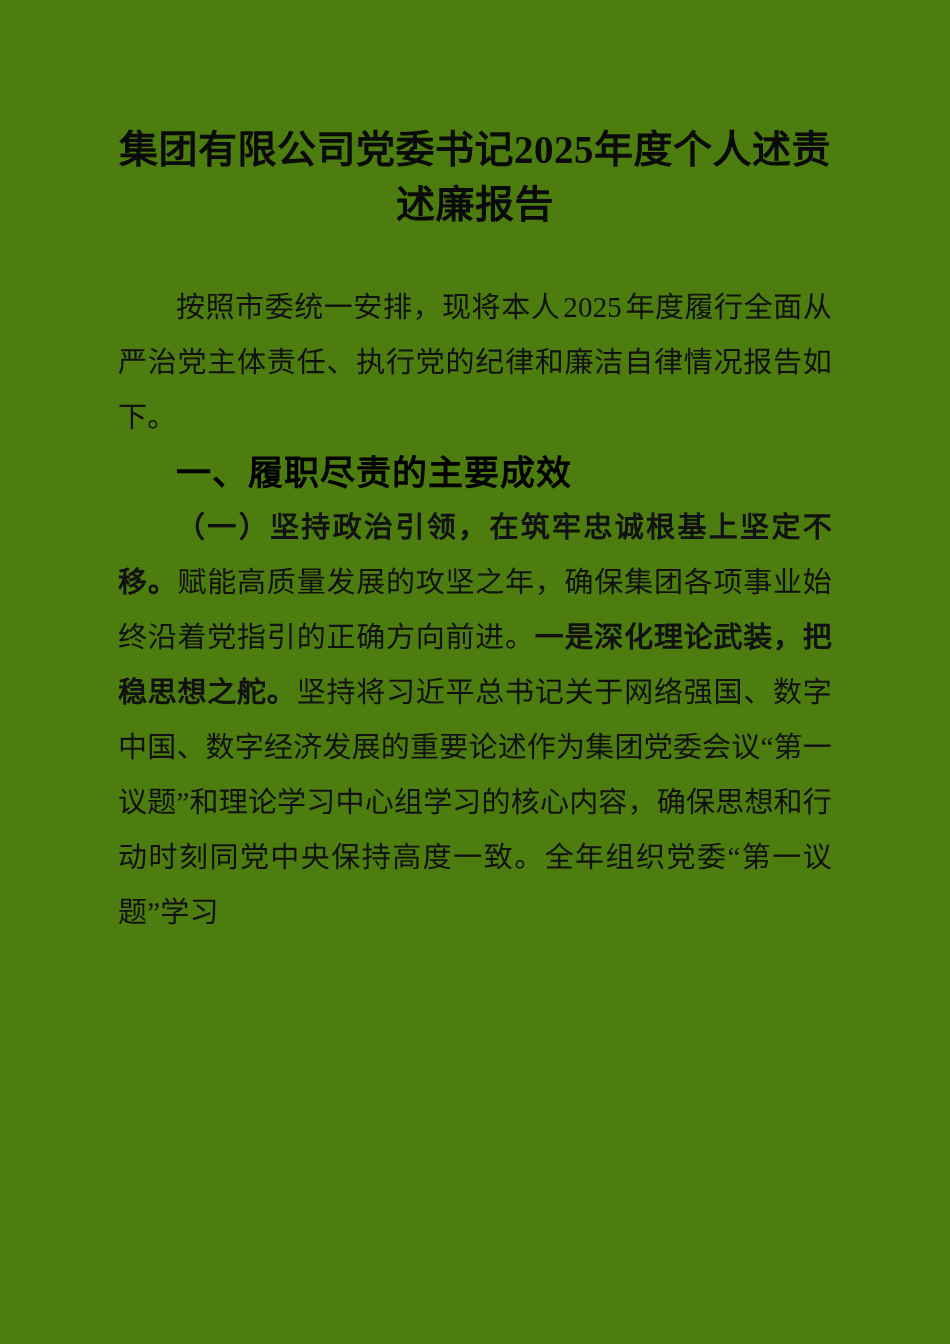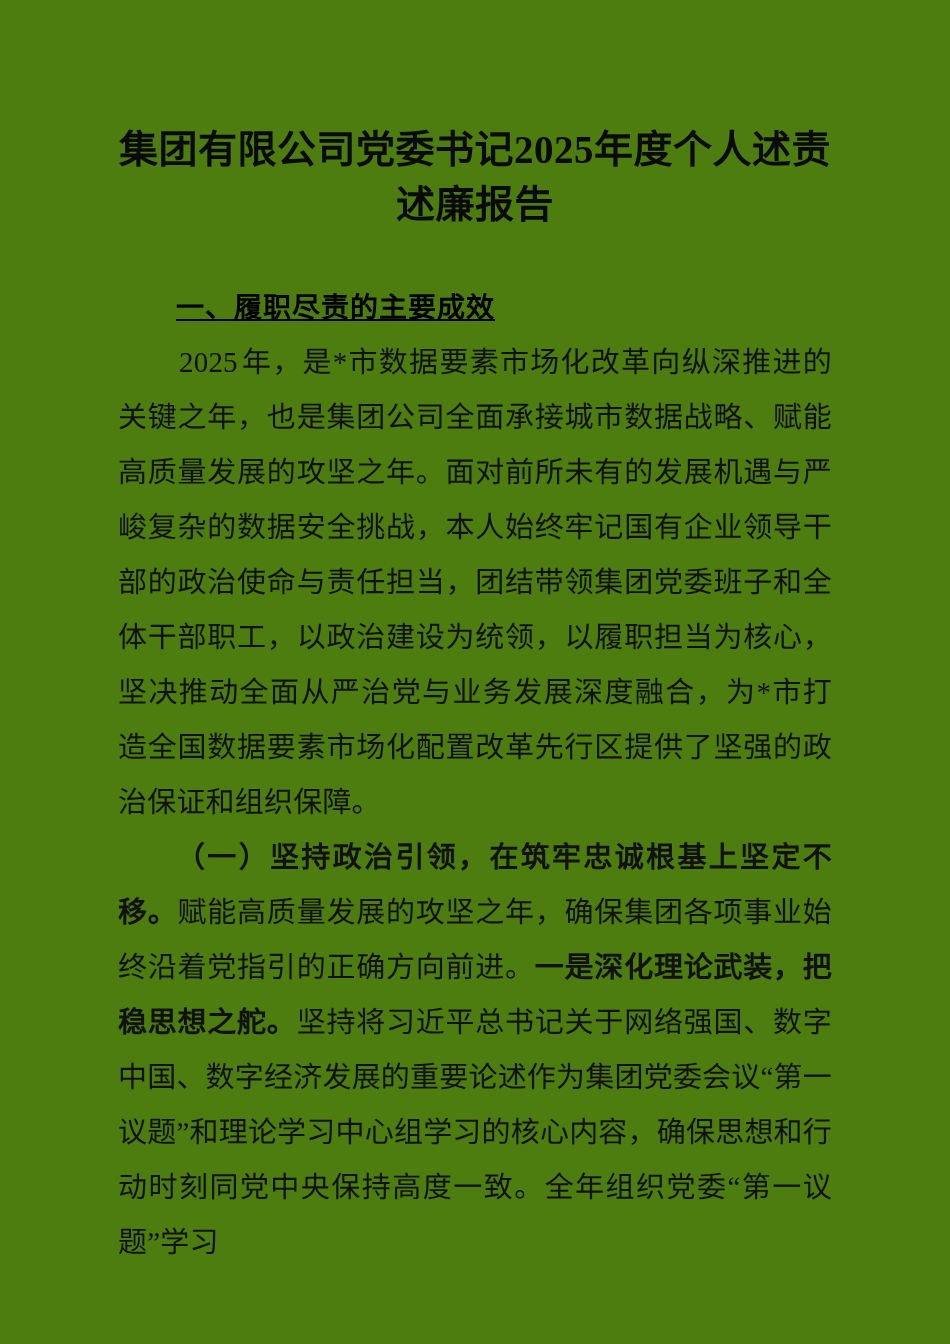--- a/index.html
+++ b/index.html
@@ -69,40 +69,39 @@
     font-family: "Liberation Serif", "DejaVu Serif", serif;
     padding: 0 3px;
   }
 
   
   h2.section-heading {
     margin: 0;
     padding: 0;
     font-family: "Liberation Sans", "DejaVu Sans", sans-serif;
     font-weight: 700;
-    font-size: 28px;
+    font-size: 35px;
     line-height: 55px;
     text-indent: 58px;
     letter-spacing: 1px;
     color: #000000;
-    text-decoration: underline;
   }
 </style>
 </head>
 <body>
 
 <div class="page">
   <div class="content">
 
     <h1 class="doc-title">集团有限公司党委书记2025年度个人述责述廉报告</h1>
 
     <div class="body-block">
 
+      <p class="para"><span>按照市委统一安排，现将本人</span><span class="lat">2025</span><span>年度履行全面从严治党主体责任、执行党的纪律和廉洁自律情况报告如下。</span></p>
 
       <h2 class="section-heading">一、履职尽责的主要成效</h2>
 
-      <p class="para"><span class="lat">2025</span><span>年，是*市数据要素市场化改革向纵深推进的关键之年，也是集团公司全面承接城市数据战略、赋能高质量发展的攻坚之年。面对前所未有的发展机遇与严峻复杂的数据安全挑战，本人始终牢记国有企业领导干部的政治使命与责任担当，团结带领集团党委班子和全体干部职工，以政治建设为统领，以履职担当为核心，坚决推动全面从严治党与业务发展深度融合，为*市打造全国数据要素市场化配置改革先行区提供了坚强的政治保证和组织保障。</span></p>
 
       <p class="para"><span class="bold-run">（一）坚持政治引领，在筑牢忠诚根基上坚定不移。</span><span>赋能高质量发展的攻坚之年，确保集团各项事业始终沿着党指引的正确方向前进。</span><span class="bold-run">一是深化理论武装，把稳思想之舵。</span><span>坚持将习近平总书记关于网络强国、数字中国、数字经济发展的重要论述作为集团党委会议“第一议题”和理论学习中心组学习的核心内容，确保思想和行动时刻同党中央保持高度一致。全年组织党委“第一议题”学习</span></p>
 
     </div>
   </div>
 </div>
 
 </body></html>

